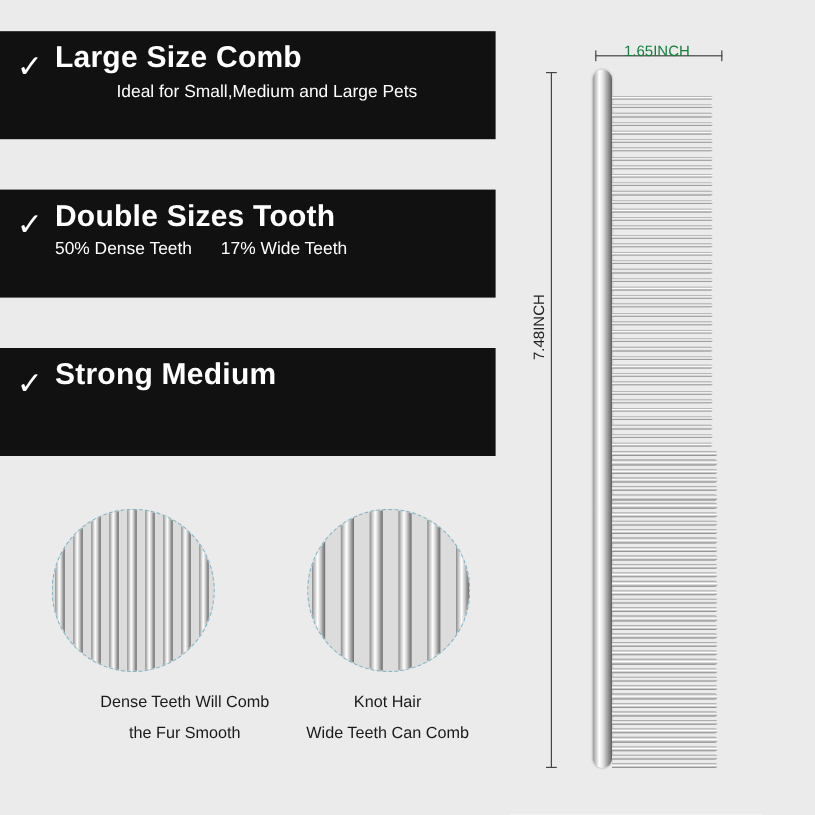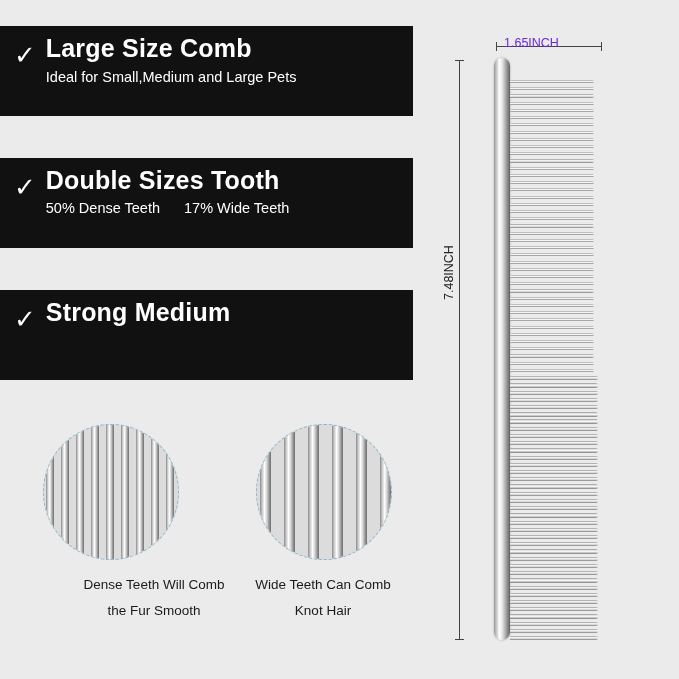--- a/index.html
+++ b/index.html
@@ -49,20 +49,21 @@
     line-height: 1.18;
     margin: 0 0 4px 0;
     white-space: nowrap;
   }
   .banner .sub {
     font-size: 14.5px;
     font-weight: normal;
     line-height: 1.25;
     margin: 0;
     white-space: nowrap;
+    text-align: center;
   }
   .banner .sub-row {
     display: flex;
     gap: 24px;
   }
   .banner .sub-row span {
     font-size: 14.5px;
     white-space: nowrap;
   }
 
@@ -161,24 +162,24 @@
     background: #444444;
   }
   .dim-cap-v {
     position: absolute;
     height: 1px;
     width: 9px;
     background: #444444;
   }
   #dim-width-label {
     position: absolute;
-    left: 504px;
+    left: 520px;
     top: 36px;
     font-size: 12.5px;
-    color: #6d28d9;
+    color: #15803d;
     white-space: nowrap;
   }
   #dim-height-label {
     position: absolute;
     left: 442px;
     top: 300px;
     font-size: 12.5px;
     color: #222222;
     white-space: nowrap;
     transform: rotate(-90deg);
@@ -239,22 +240,22 @@
         <div class="pin" style="left: 99px; width: 11px; background: linear-gradient(to right, rgb(138, 138, 138) 0%, rgb(201, 201, 201) 20%, rgb(255, 255, 255) 42%, rgb(212, 212, 212) 62%, rgb(144, 144, 144) 85%, rgb(110, 110, 110) 100%);"></div>
         <div class="pin" style="left: 123px; width: 11px; background: linear-gradient(to right, rgb(138, 138, 138) 0%, rgb(201, 201, 201) 20%, rgb(255, 255, 255) 42%, rgb(212, 212, 212) 62%, rgb(144, 144, 144) 85%, rgb(110, 110, 110) 100%);"></div>
       </div>
   </div>
 
   <div class="caption" id="caption-dense">
     <div>Dense Teeth Will Comb</div>
     <div>the Fur Smooth</div>
   </div>
   <div class="caption" id="caption-wide">
+    <div>Knot Hair</div>
     <div>Wide Teeth Can Comb</div>
-    <div>Knot Hair</div>
   </div>
 
   <div id="comb-wrap">
     <div id="comb-handle" class="top-rod"></div>
     <div id="comb-teeth">
         <div class="comb-tooth" style="top: 22px; width: 84px; height: 3.2px;"></div>
         <div class="comb-tooth" style="top: 29.2px; width: 84px; height: 3.2px;"></div>
         <div class="comb-tooth" style="top: 36.4px; width: 84px; height: 3.2px;"></div>
         <div class="comb-tooth" style="top: 43.7px; width: 84px; height: 3.2px;"></div>
         <div class="comb-tooth" style="top: 50.9px; width: 84px; height: 3.2px;"></div>

